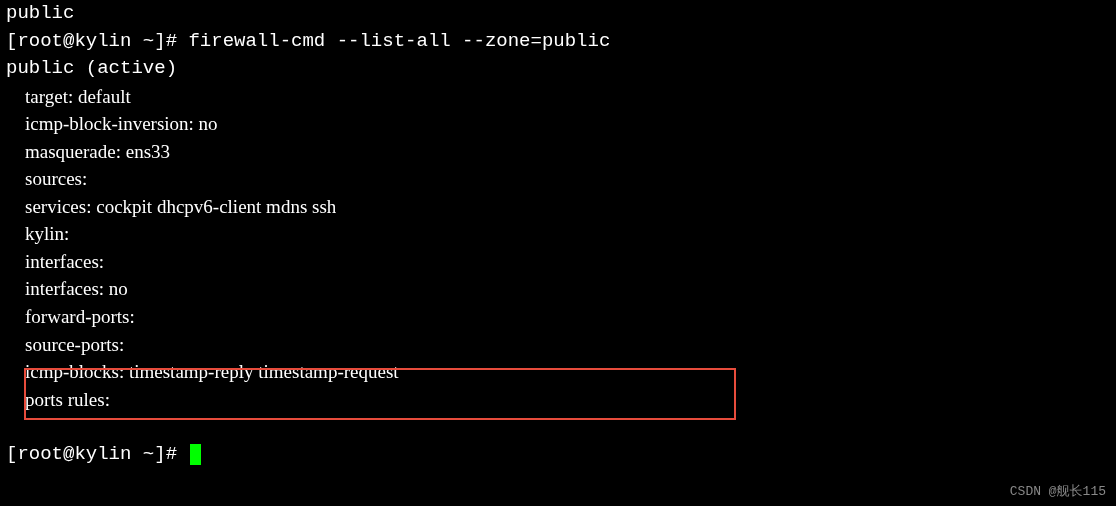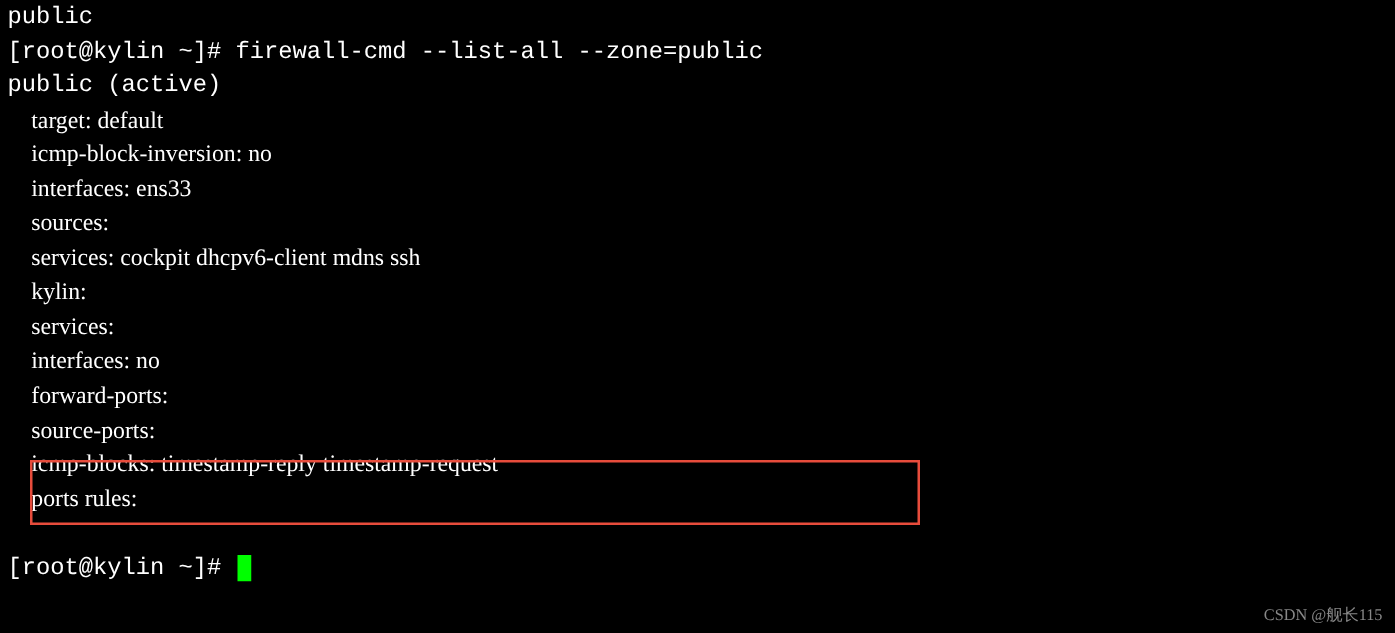--- a/index.html
+++ b/index.html
@@ -42,39 +42,39 @@
       background: #00ff00;
       vertical-align: text-bottom;
       margin-left: 2px;
     }
     .watermark {
       position: absolute;
       right: 10px;
       bottom: 4px;
       color: #888;
       font-size: 13px;
-      font-family: Liberation Serif, serif;
+      font-family: Liberation Mono, monospace;
     }
     .spacer {
       height: 28px;
     }
   </style>
 </head>
 <body>
 
 <div class="line">public</div>
 <div class="line"><span>[root@kylin ~]# </span><span>firewall-cmd --list-all --zone=public</span></div>
 <div class="line">public (active)</div>
 <div class="line indent">target: default</div>
 <div class="line indent">icmp-block-inversion: no</div>
-<div class="line indent">interfaces: ens33</div>
+<div class="line indent">masquerade: ens33</div>
 <div class="line indent">sources:</div>
 <div class="line indent">services: cockpit dhcpv6-client mdns ssh</div>
 <div class="line indent">kylin:</div>
-<div class="line indent">services:</div>
+<div class="line indent">interfaces:</div>
 <div class="line indent">interfaces: no</div>
 <div class="line indent">forward-ports:</div>
 <div class="line indent">source-ports:</div>
 <div class="line indent">icmp-blocks: timestamp-reply timestamp-request</div>
 <div class="line indent">ports rules:</div>
 <div class="spacer"></div>
 <div class="line"><span>[root@kylin ~]# </span><span class="cursor"></span></div>
 
 <div class="highlight-box"></div>
 <div class="watermark">CSDN @舰长115</div>

